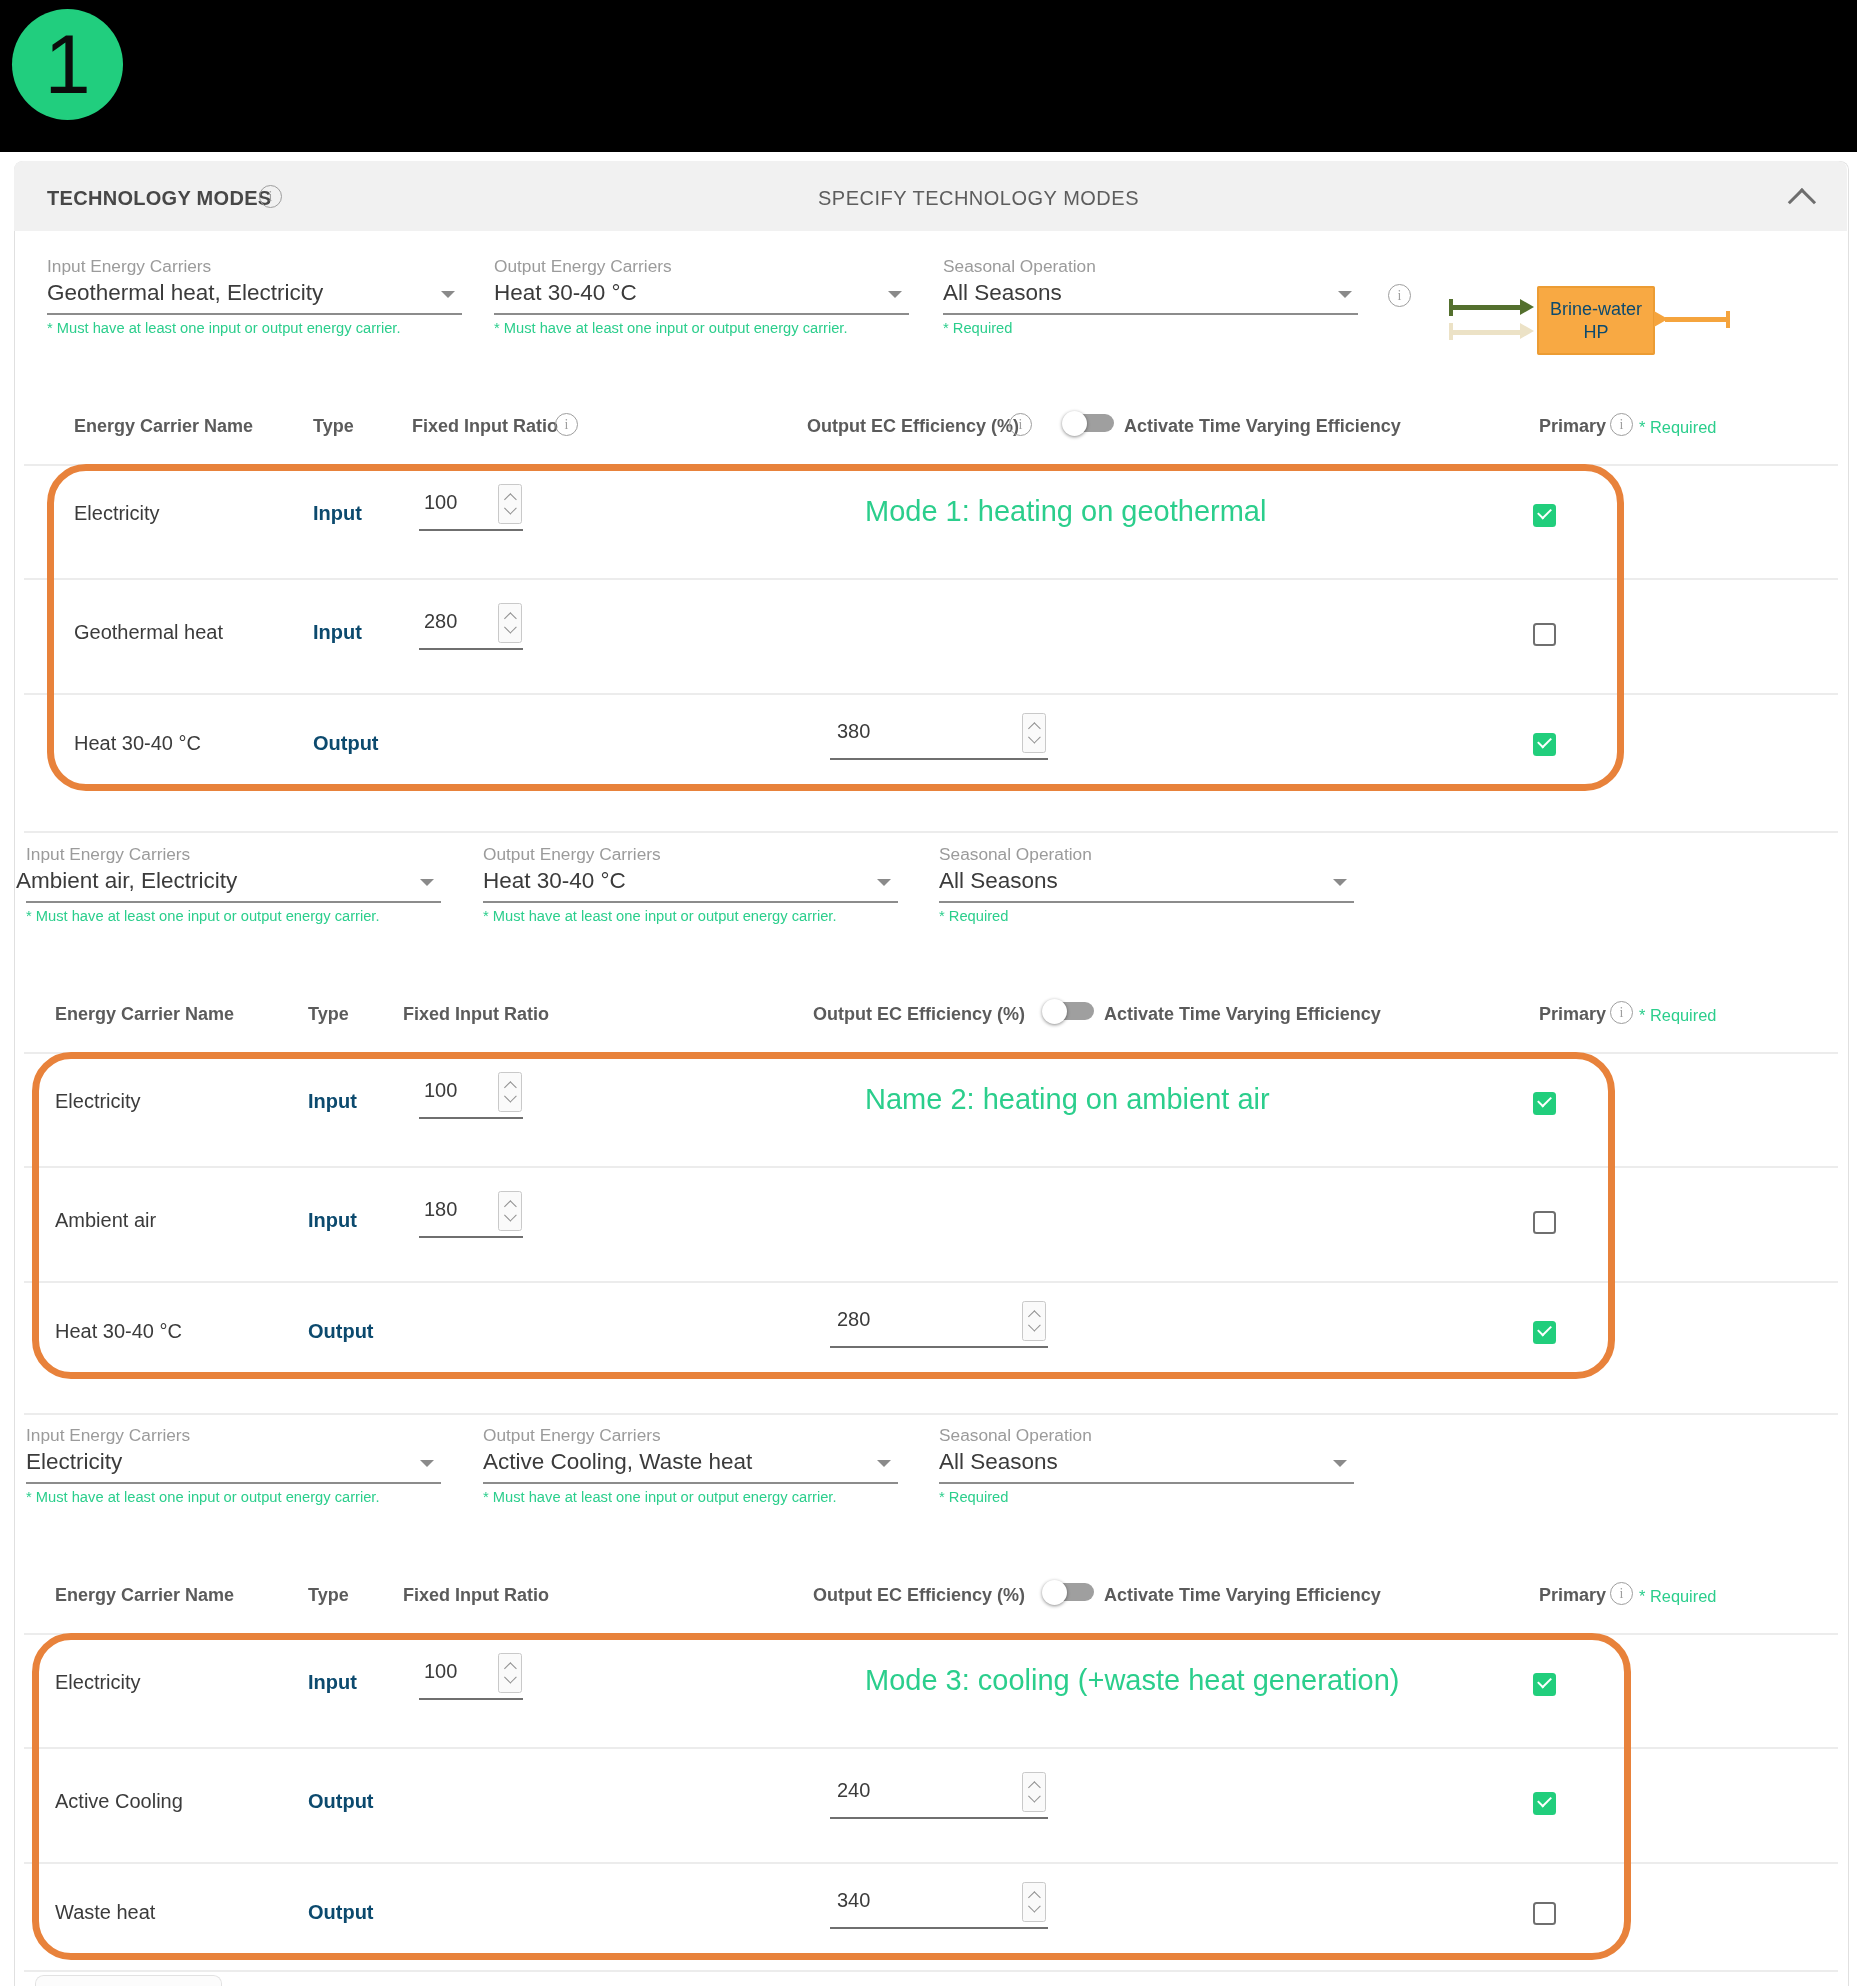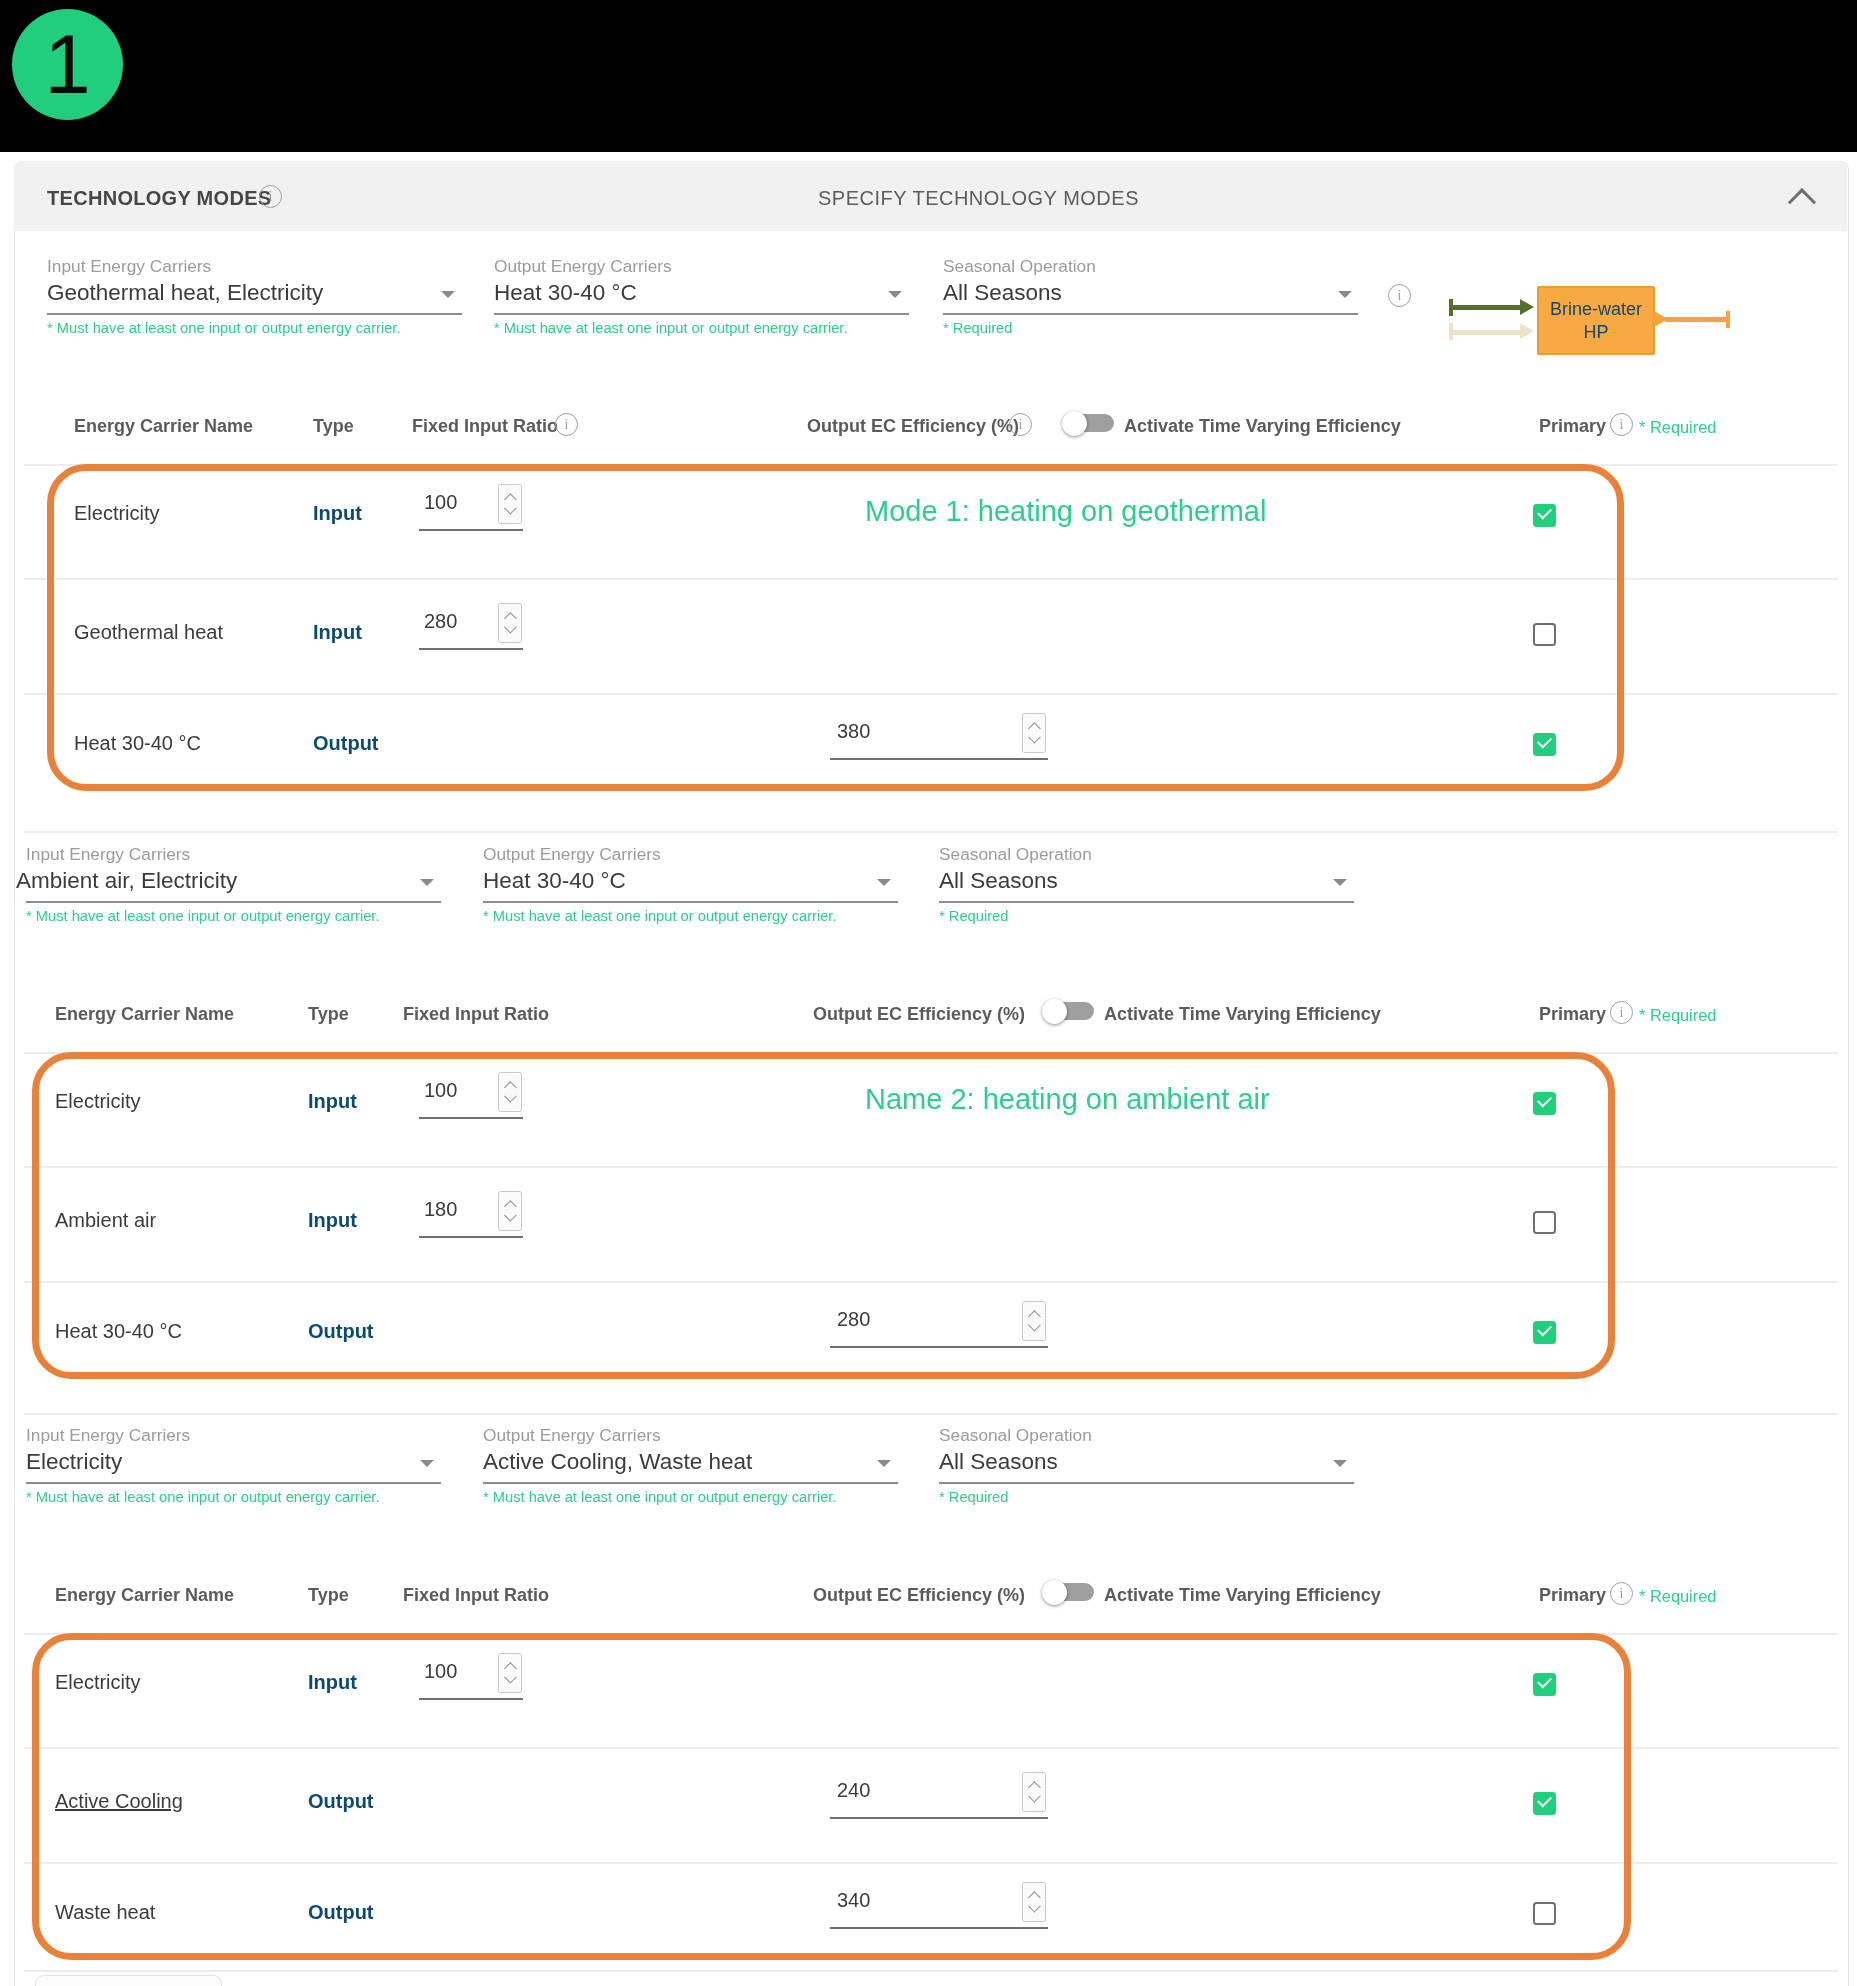--- a/index.html
+++ b/index.html
@@ -293,21 +293,21 @@
     <div class="abs numval" style="left:424px;top:235px;">100</div>
     <div class="abs stepper" style="left:498px;top:228px;">
         <span class="chv up"></span>
         <span class="chv dn"></span>
       </div>
     <div class="abs numline" style="left:419px;top:273px;width:104px;"></div>
     <span class="checkbox checked" style="left:1533px;top:248px;"></span>
 
     <div class="abs hr" style="top:322px;"></div>
 
-    <div class="abs cellname" style="left:55px;top:365px;text-decoration:underline;">Active Cooling</div>
+    <div class="abs cellname" style="left:55px;top:365px;">Active Cooling</div>
     <div class="abs celltype" style="left:308px;top:365px;">Output</div>
     <div class="abs numval" style="left:837px;top:354px;">240</div>
     <div class="abs stepper" style="left:1022px;top:347px;">
         <span class="chv up"></span>
         <span class="chv dn"></span>
       </div>
     <div class="abs numline" style="left:830px;top:392px;width:218px;"></div>
     <span class="checkbox checked" style="left:1533px;top:367px;"></span>
 
     <div class="abs hr" style="top:437px;"></div>
@@ -315,20 +315,21 @@
     <div class="abs cellname" style="left:55px;top:476px;">Waste heat</div>
     <div class="abs celltype" style="left:308px;top:476px;">Output</div>
     <div class="abs numval" style="left:837px;top:464px;">340</div>
     <div class="abs stepper" style="left:1022px;top:457px;">
         <span class="chv up"></span>
         <span class="chv dn"></span>
       </div>
     <div class="abs numline" style="left:830px;top:502px;width:218px;"></div>
     <span class="checkbox" style="left:1533px;top:477px;"></span>
 
+    <div class="abs annot" style="left:865px;top:239px;">Mode 3: cooling (+waste heat generation)</div>
     <div class="abs obox" style="left:32px;top:208px;width:1599px;height:327px;"></div>
     <div class="abs hr" style="top:545px;"></div>
   </div>
 
   <div class="abs stub" style="left:35px;top:1975px;width:185px;height:11.2px;"></div>
 
 </div>
 
 
 </body></html>

